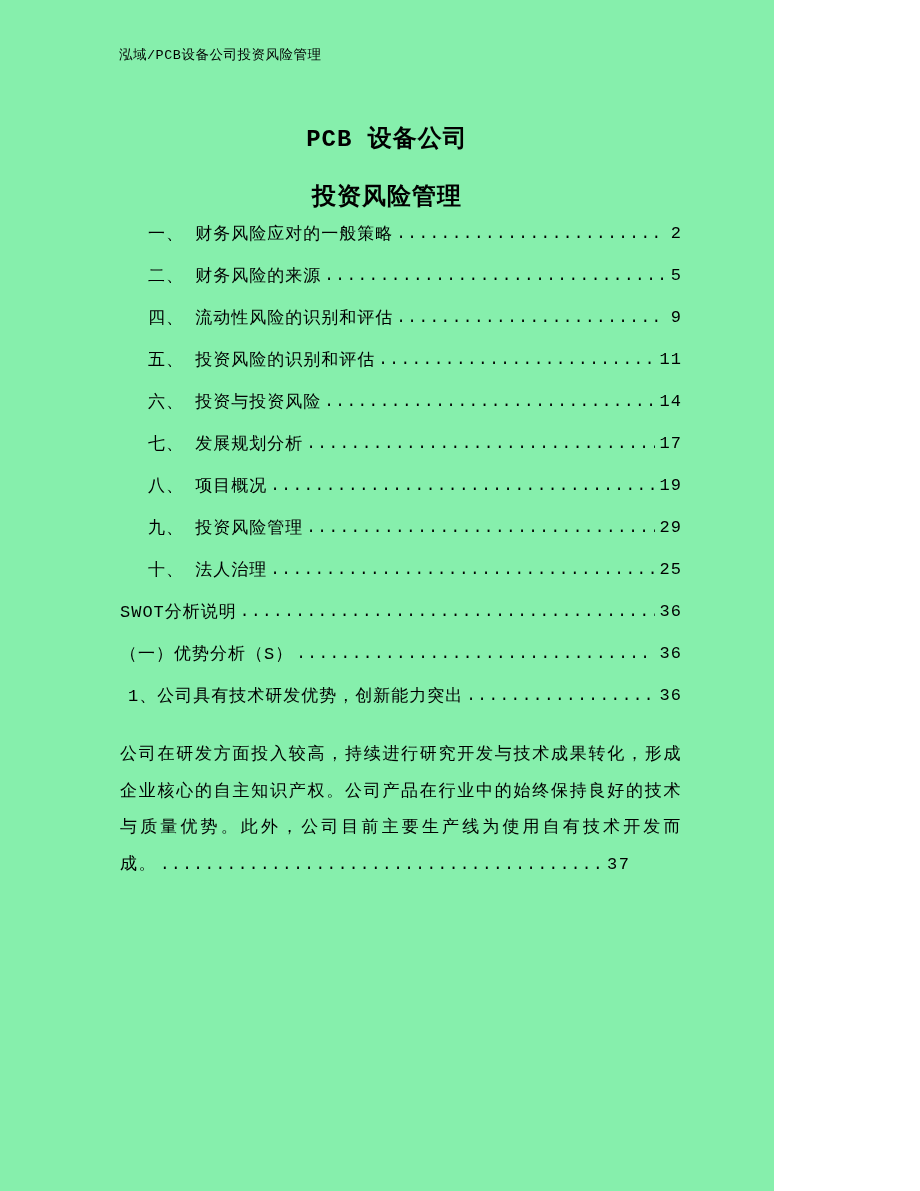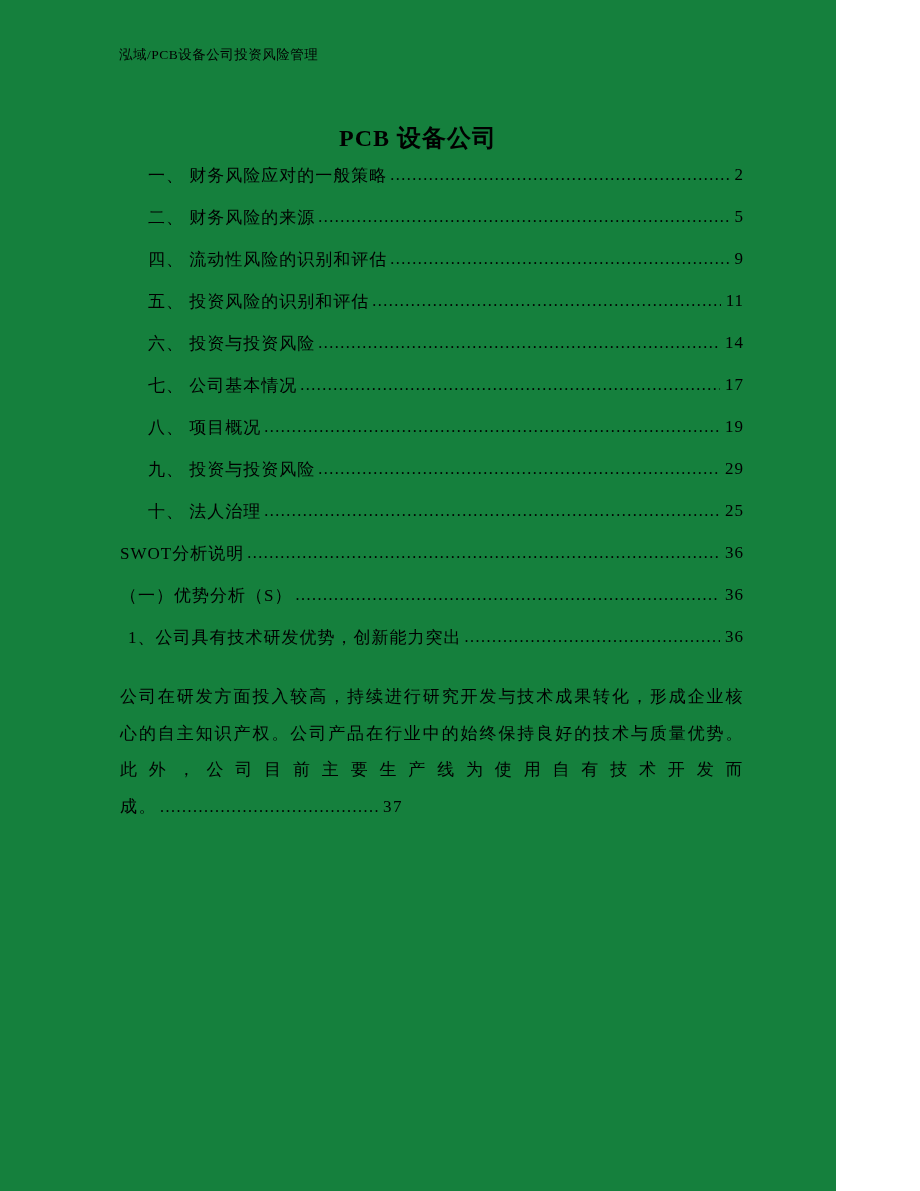--- a/index.html
+++ b/index.html
@@ -2,25 +2,25 @@
 <html><head>
 <meta charset="utf-8">
 <style>
   html, body {
     margin: 0;
     padding: 0;
     background: #ffffff;
   }
   .page {
     position: relative;
-    width: 836px;
+    width: 774px;
     height: 1191px;
-    background: #15803d;
+    background: #86efac;
     color: #000000;
-    font-family: Liberation Serif, serif;
+    font-family: Liberation Mono, monospace;
     overflow: hidden;
     box-sizing: border-box;
   }
   .doc-header {
     position: absolute;
     top: 46px;
     left: 119px;
     font-size: 13.5px;
     letter-spacing: 0.5px;
     color: #000000;
@@ -97,20 +97,21 @@
   }
 </style>
 </head>
 <body>
 
 <div class="page">
 
   <div class="doc-header">泓域/PCB设备公司投资风险管理</div>
 
   <div class="title-line1">PCB 设备公司</div>
+  <div class="title-line2">投资风险管理</div>
 
 
   <div class="toc">
 
     <div class="toc-entry lvl-num">
       <span class="toc-label">一、 财务风险应对的一般策略</span>
       <span class="toc-leader"></span>
       <span class="toc-page">2</span>
     </div>
 
@@ -133,33 +134,33 @@
       <span class="toc-page">11</span>
     </div>
 
     <div class="toc-entry lvl-num">
       <span class="toc-label">六、 投资与投资风险</span>
       <span class="toc-leader"></span>
       <span class="toc-page">14</span>
     </div>
 
     <div class="toc-entry lvl-num">
-      <span class="toc-label">七、 公司基本情况</span>
+      <span class="toc-label">七、 发展规划分析</span>
       <span class="toc-leader"></span>
       <span class="toc-page">17</span>
     </div>
 
     <div class="toc-entry lvl-num">
       <span class="toc-label">八、 项目概况</span>
       <span class="toc-leader"></span>
       <span class="toc-page">19</span>
     </div>
 
     <div class="toc-entry lvl-num">
-      <span class="toc-label">九、 投资与投资风险</span>
+      <span class="toc-label">九、 投资风险管理</span>
       <span class="toc-leader"></span>
       <span class="toc-page">29</span>
     </div>
 
     <div class="toc-entry lvl-num">
       <span class="toc-label">十、 法人治理</span>
       <span class="toc-leader"></span>
       <span class="toc-page">25</span>
     </div>
 

